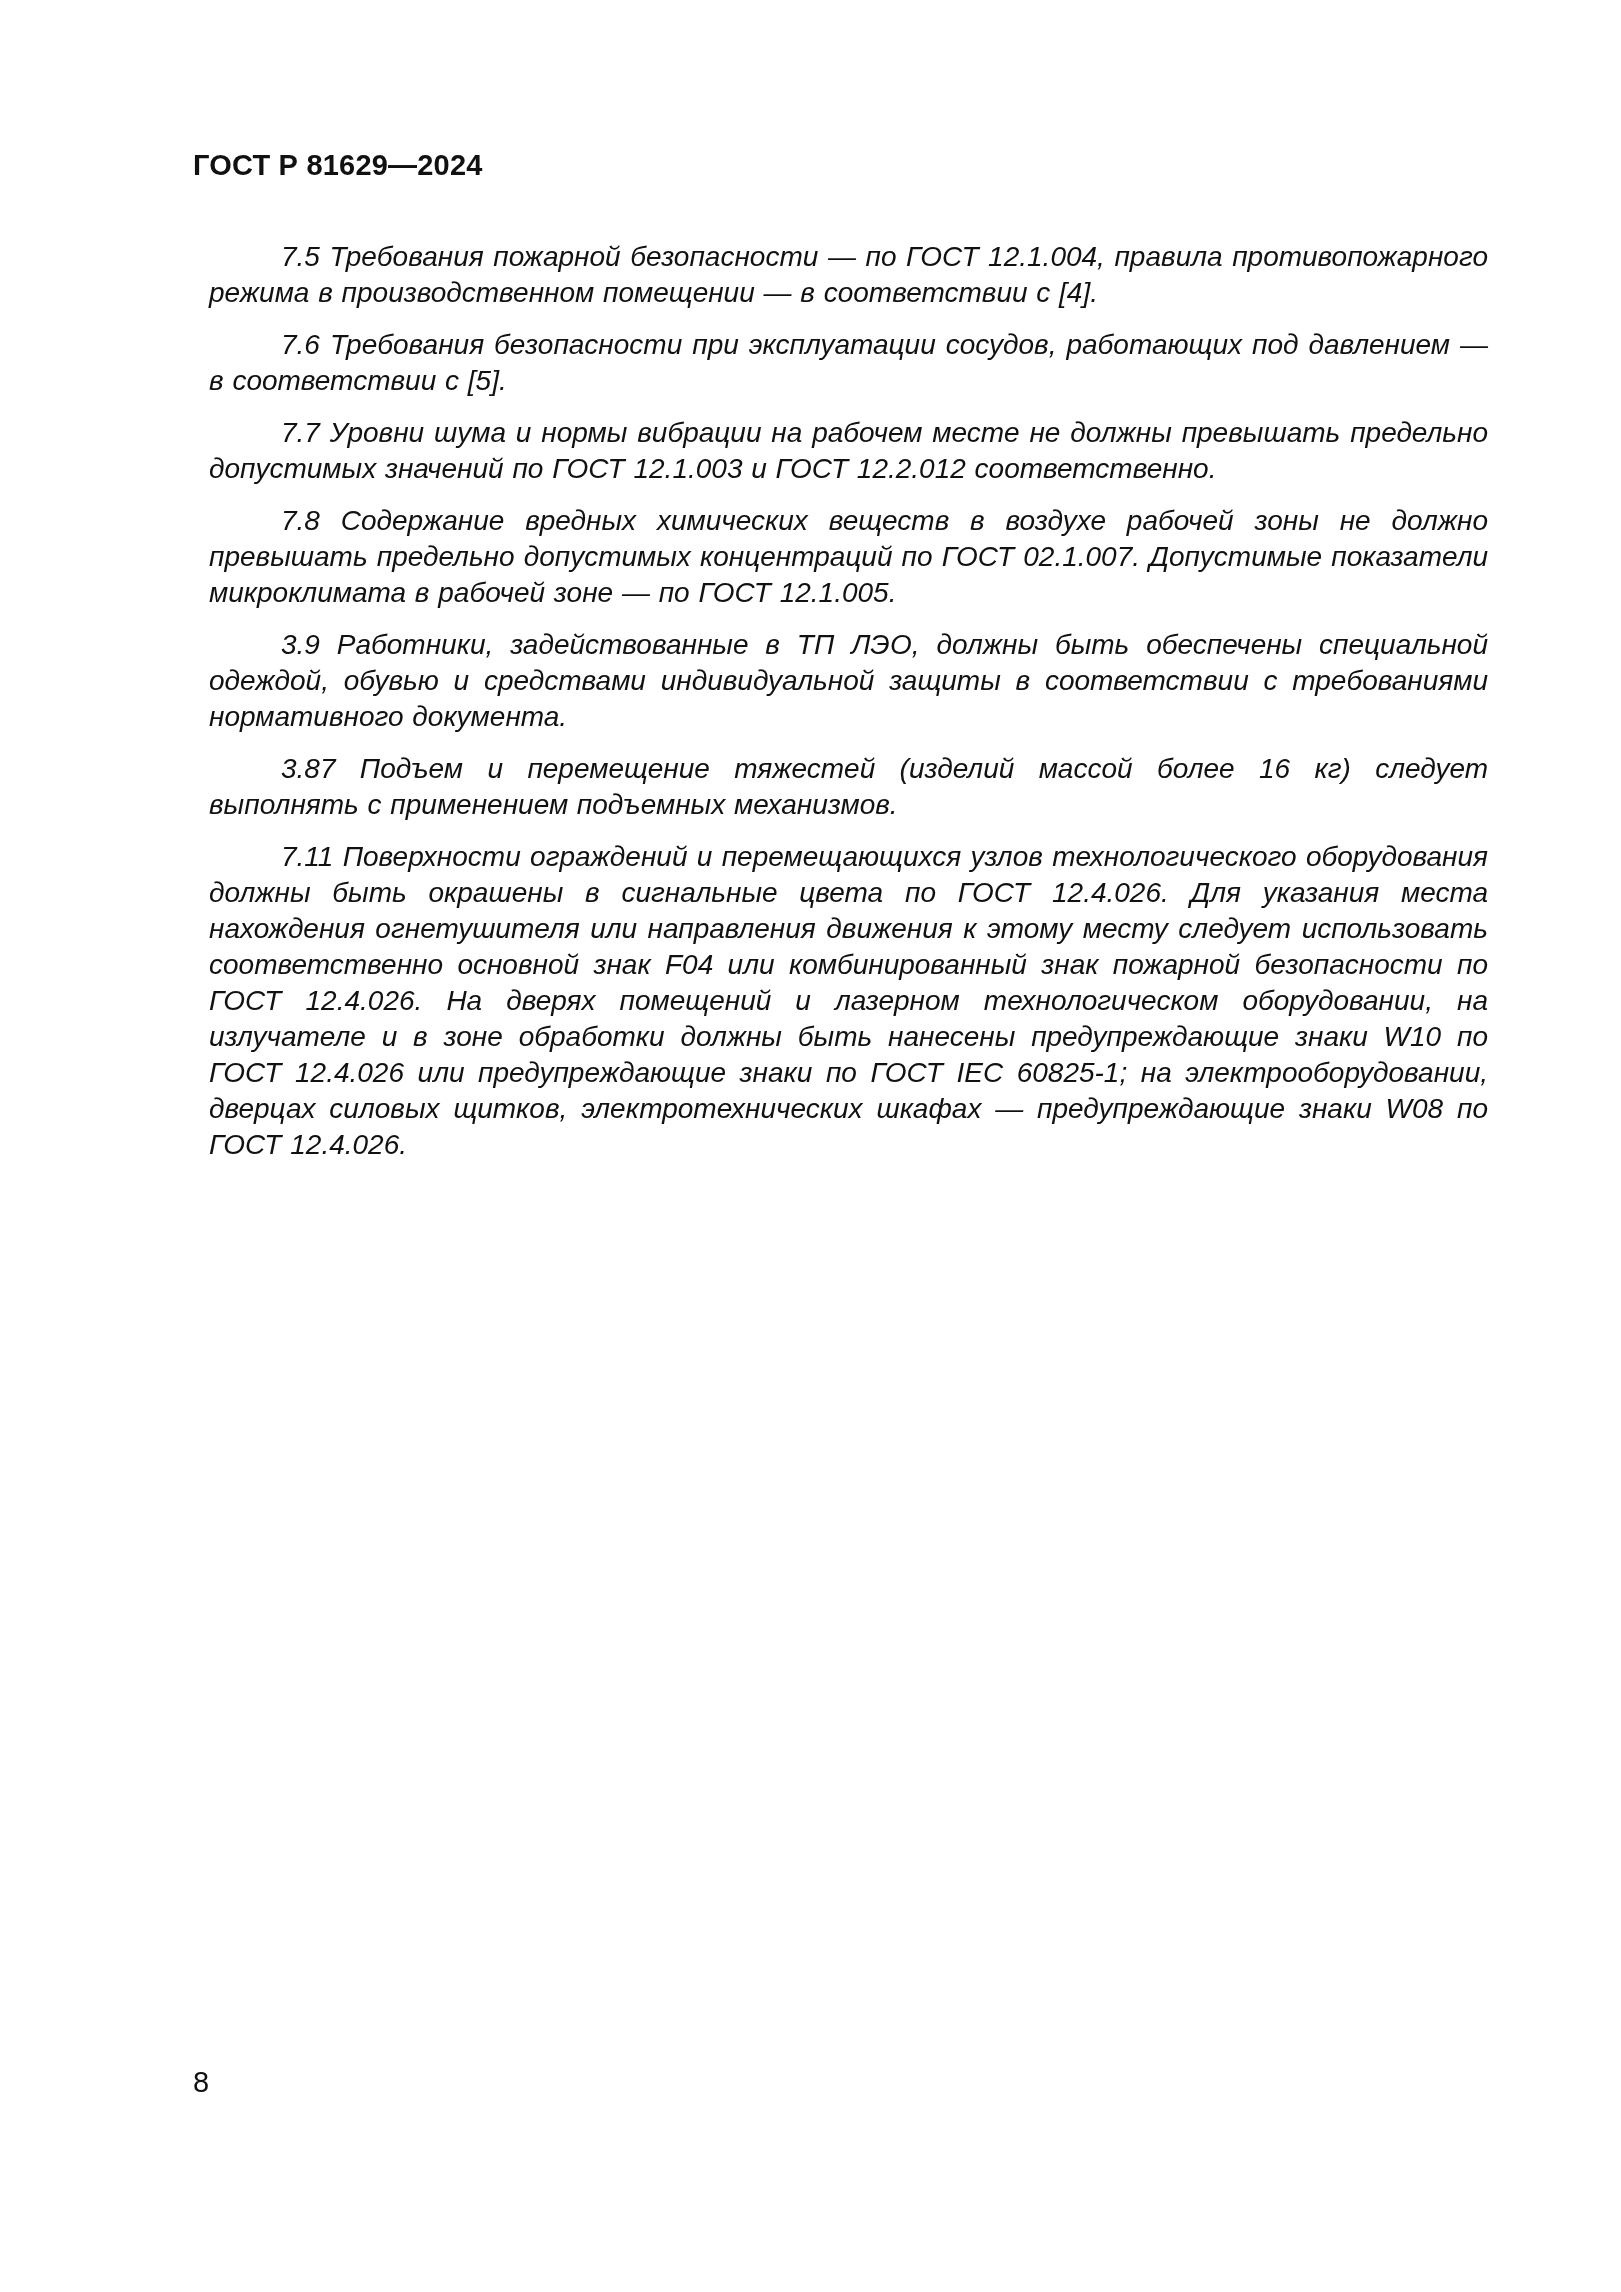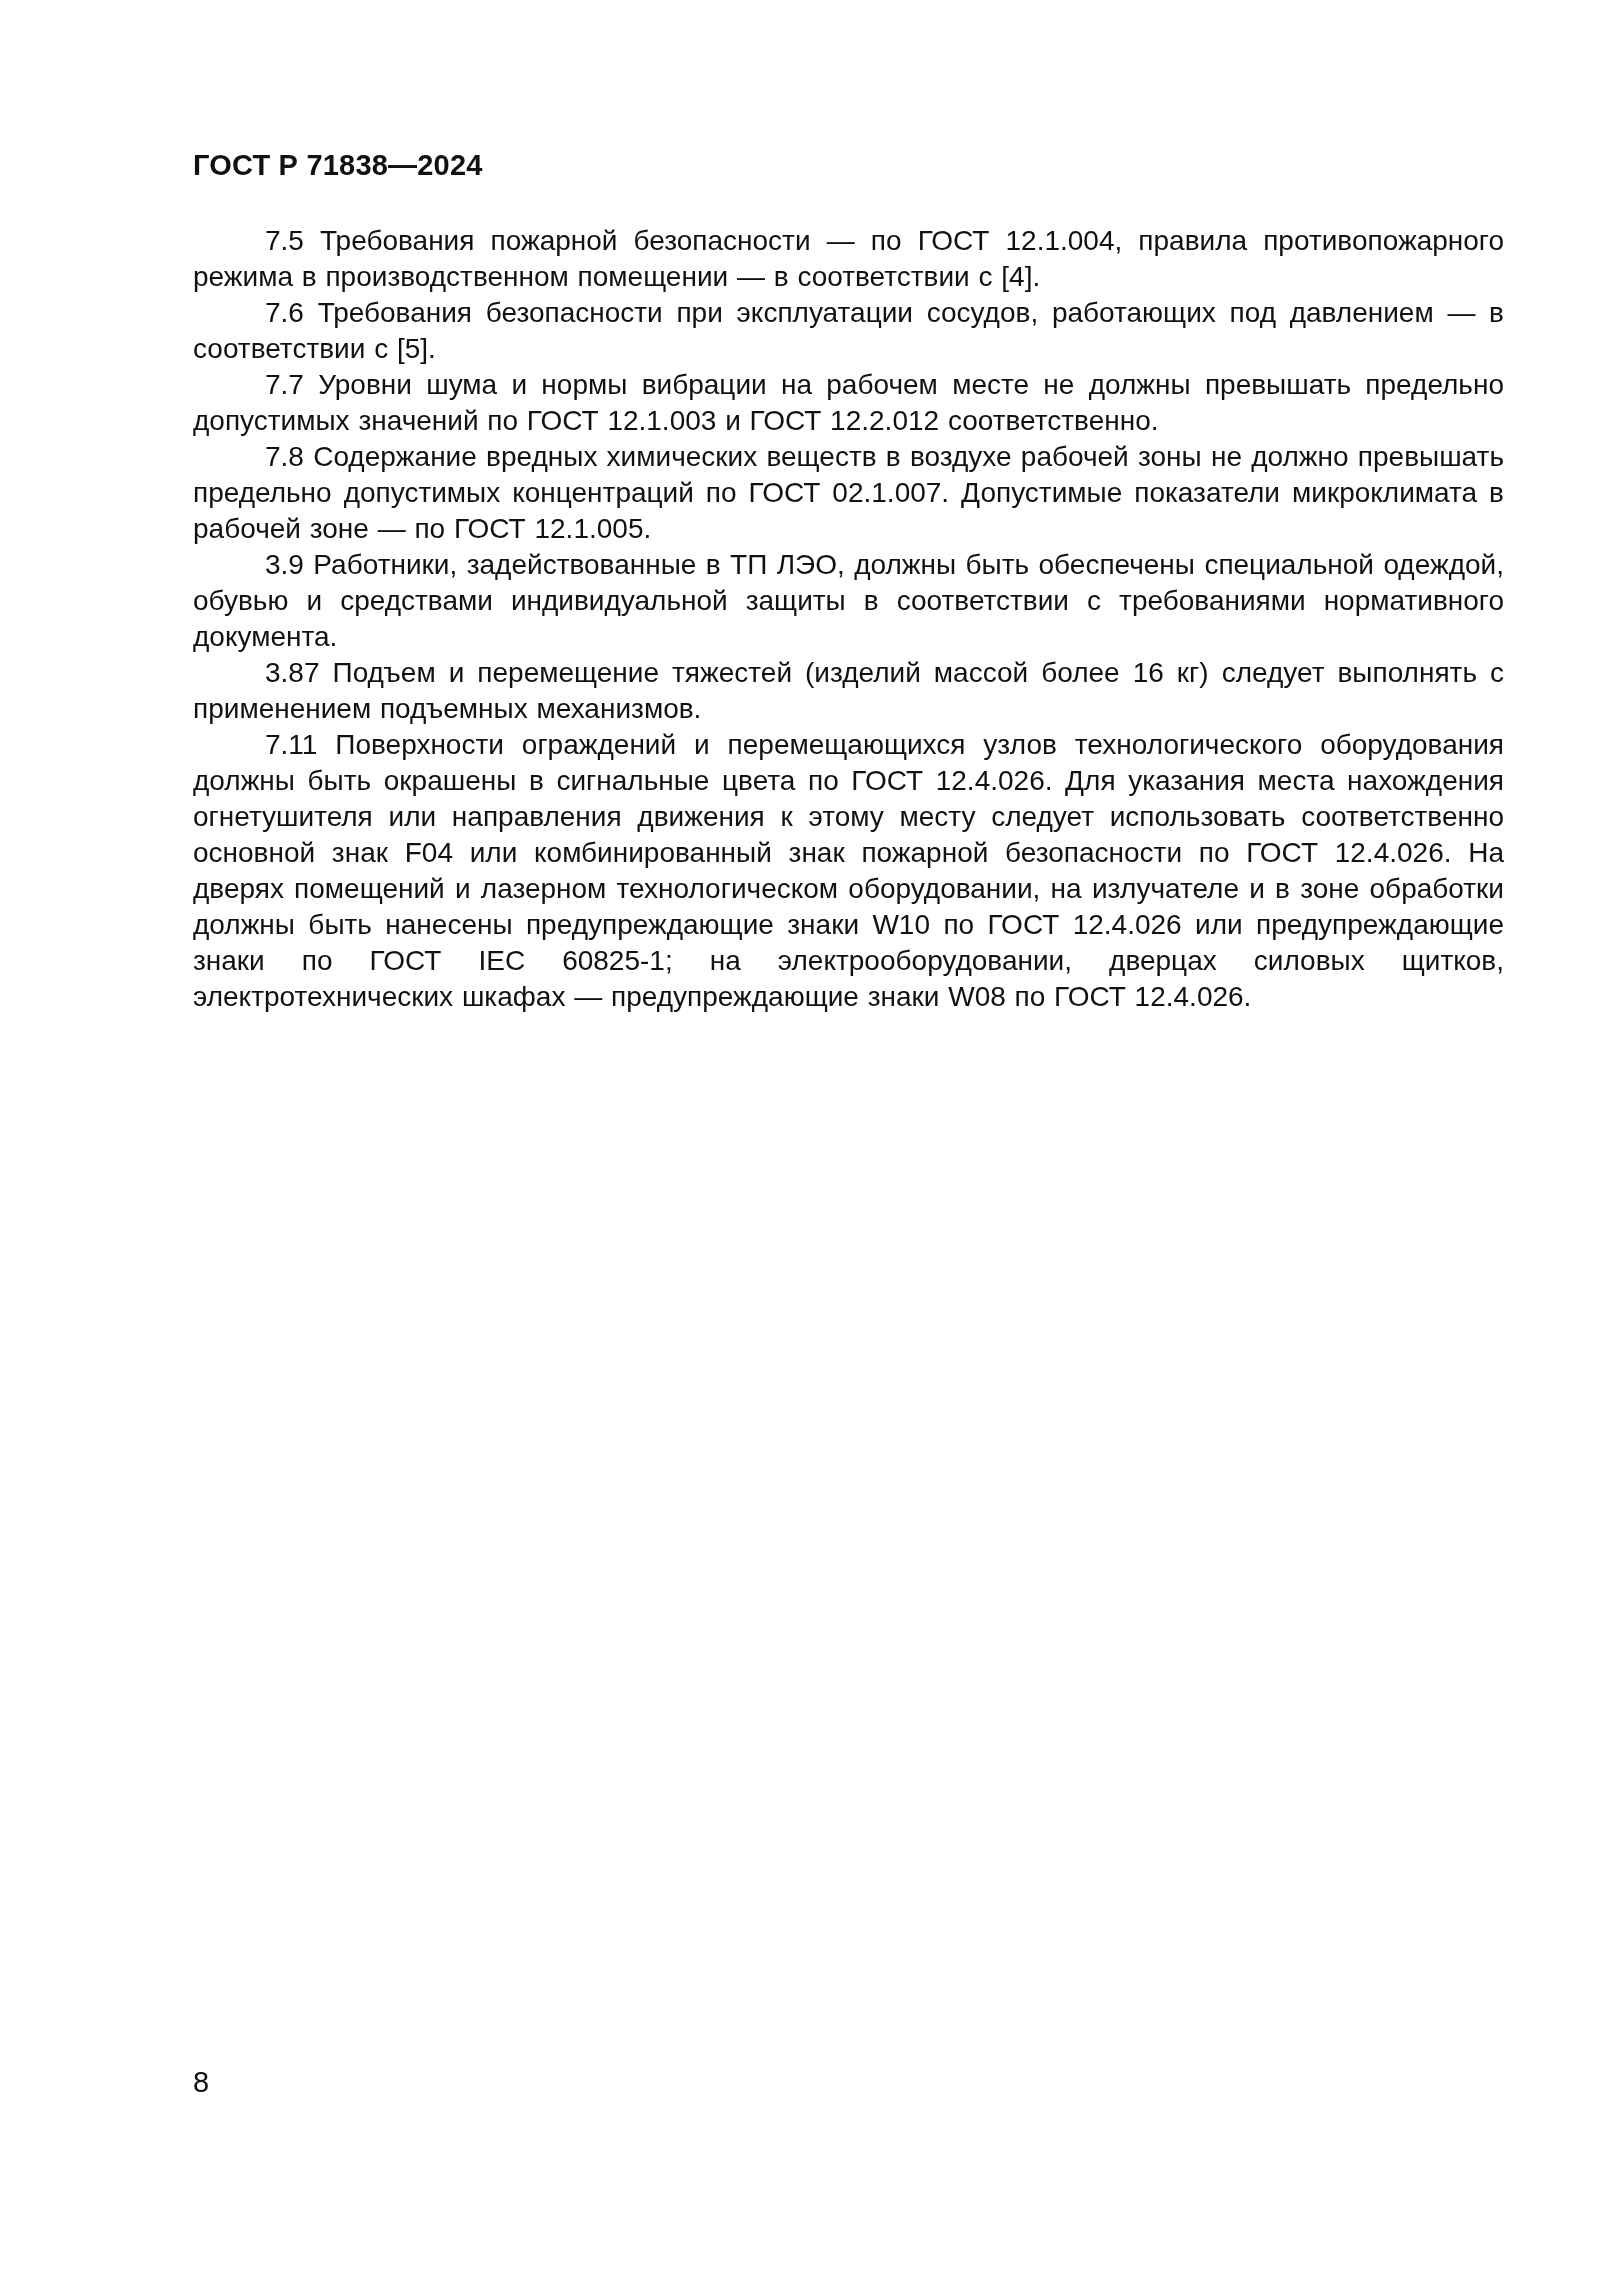--- a/index.html
+++ b/index.html
@@ -28,39 +28,40 @@
   .doc-body {
     position: absolute;
     left: 193px;
     top: 223px;
     width: 1311px;
     font-size: 28px;
     line-height: 36px;
     text-align: justify;
   }
   .doc-body p {
-    margin: 0;
+    margin: 16px;
     padding: 0;
     text-indent: 72px;
     word-spacing: 1px;
+    font-style: italic;
   }
   .page-number {
     position: absolute;
     left: 193px;
     top: 2064px;
     font-size: 29px;
     line-height: 36px;
   }
 </style>
 </head>
 <body>
 
 <div class="page">
 
-  <div class="doc-header">ГОСТ Р 71838—2024</div>
+  <div class="doc-header">ГОСТ Р 81629—2024</div>
 
   <div class="doc-body">
     <p>7.5 Требования пожарной безопасности — по ГОСТ 12.1.004, правила противопожарного режима в производственном помещении — в соответствии с [4].</p>
     <p>7.6 Требования безопасности при эксплуатации сосудов, работающих под давлением — в соответствии с [5].</p>
     <p>7.7 Уровни шума и нормы вибрации на рабочем месте не должны превышать предельно допустимых значений по ГОСТ 12.1.003 и ГОСТ 12.2.012 соответственно.</p>
     <p>7.8 Содержание вредных химических веществ в воздухе рабочей зоны не должно превышать предельно допустимых концентраций по ГОСТ 02.1.007. Допустимые показатели микроклимата в рабочей зоне — по ГОСТ 12.1.005.</p>
     <p>3.9 Работники, задействованные в ТП ЛЭО, должны быть обеспечены специальной одеждой, обувью и средствами индивидуальной защиты в соответствии с требованиями нормативного документа.</p>
     <p>3.87 Подъем и перемещение тяжестей (изделий массой более 16 кг) следует выполнять с применением подъемных механизмов.</p>
     <p>7.11 Поверхности ограждений и перемещающихся узлов технологического оборудования должны быть окрашены в сигнальные цвета по ГОСТ 12.4.026. Для указания места нахождения огнетушителя или направления движения к этому месту следует использовать соответственно основной знак F04 или комбинированный знак пожарной безопасности по ГОСТ 12.4.026. На дверях помещений и лазерном технологическом оборудовании, на излучателе и в зоне обработки должны быть нанесены предупреждающие знаки W10 по ГОСТ 12.4.026 или предупреждающие знаки по ГОСТ IEC 60825-1; на электрооборудовании, дверцах силовых щитков, электротехнических шкафах — предупреждающие знаки W08 по ГОСТ 12.4.026.</p>
   </div>

